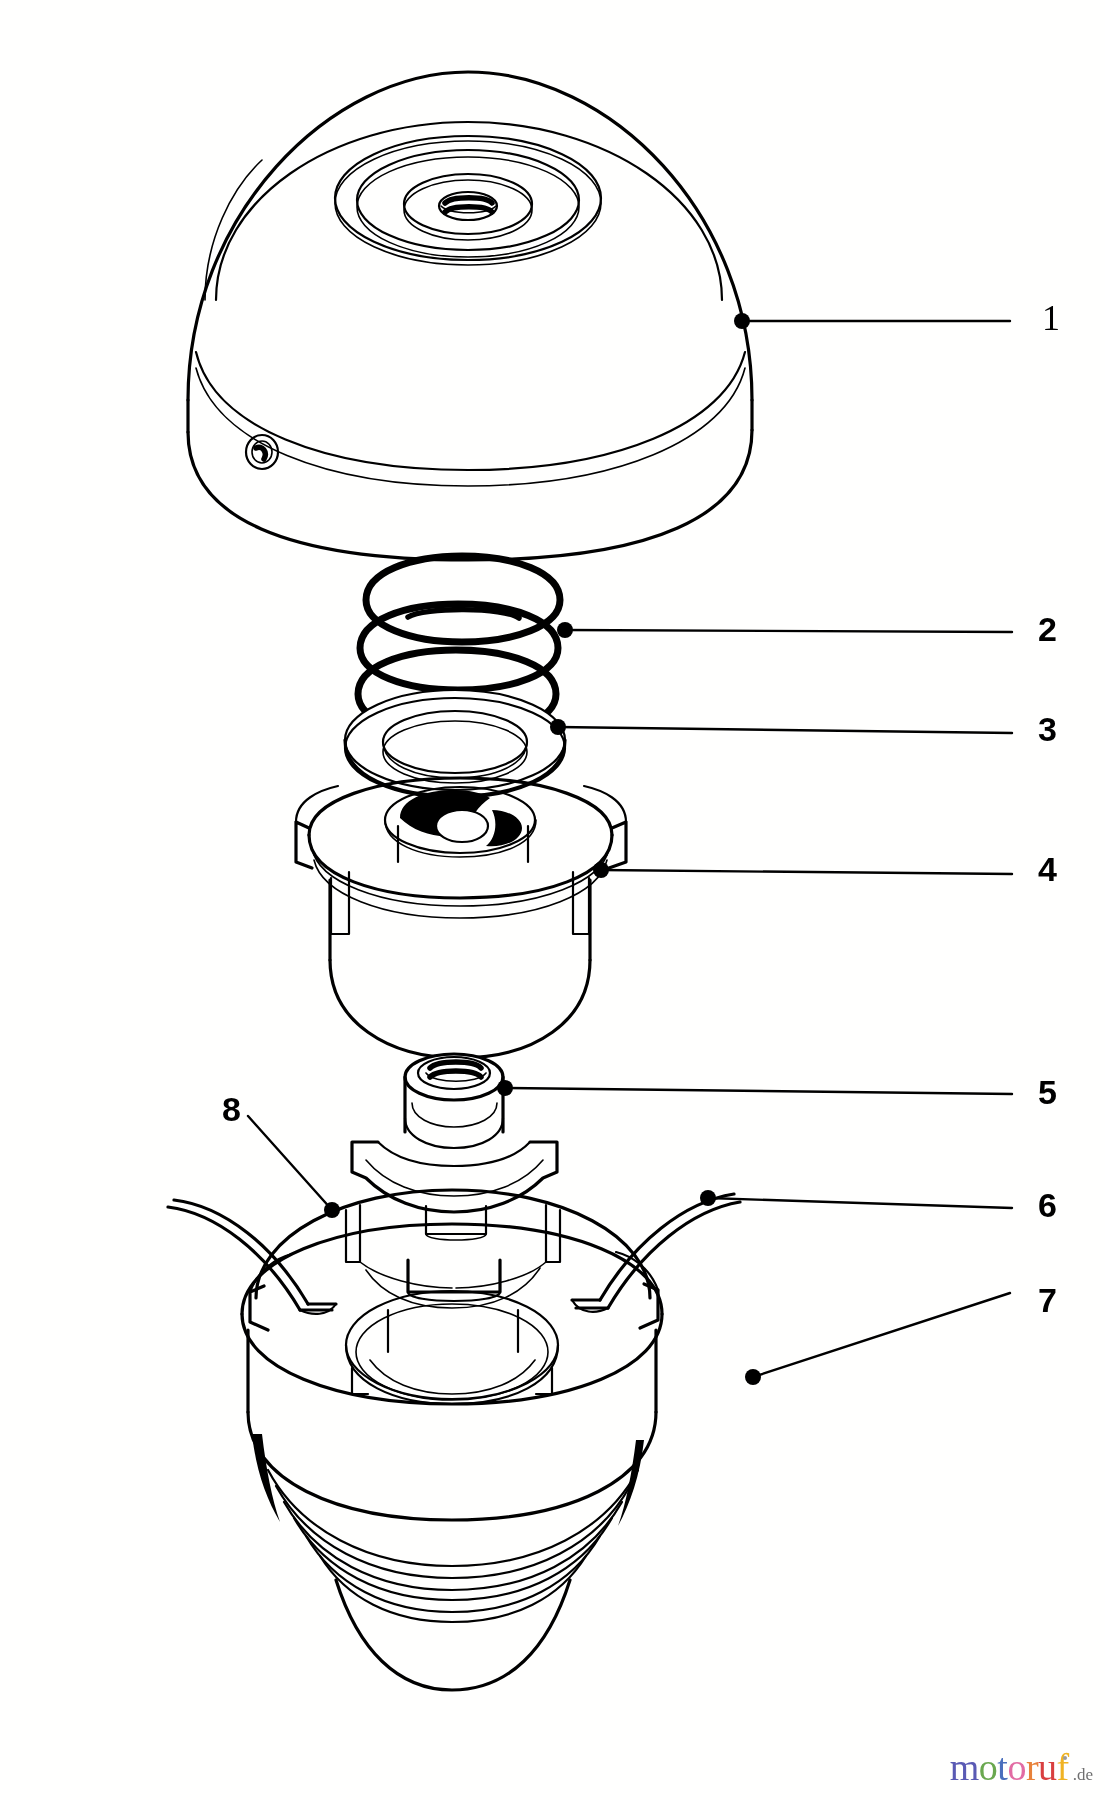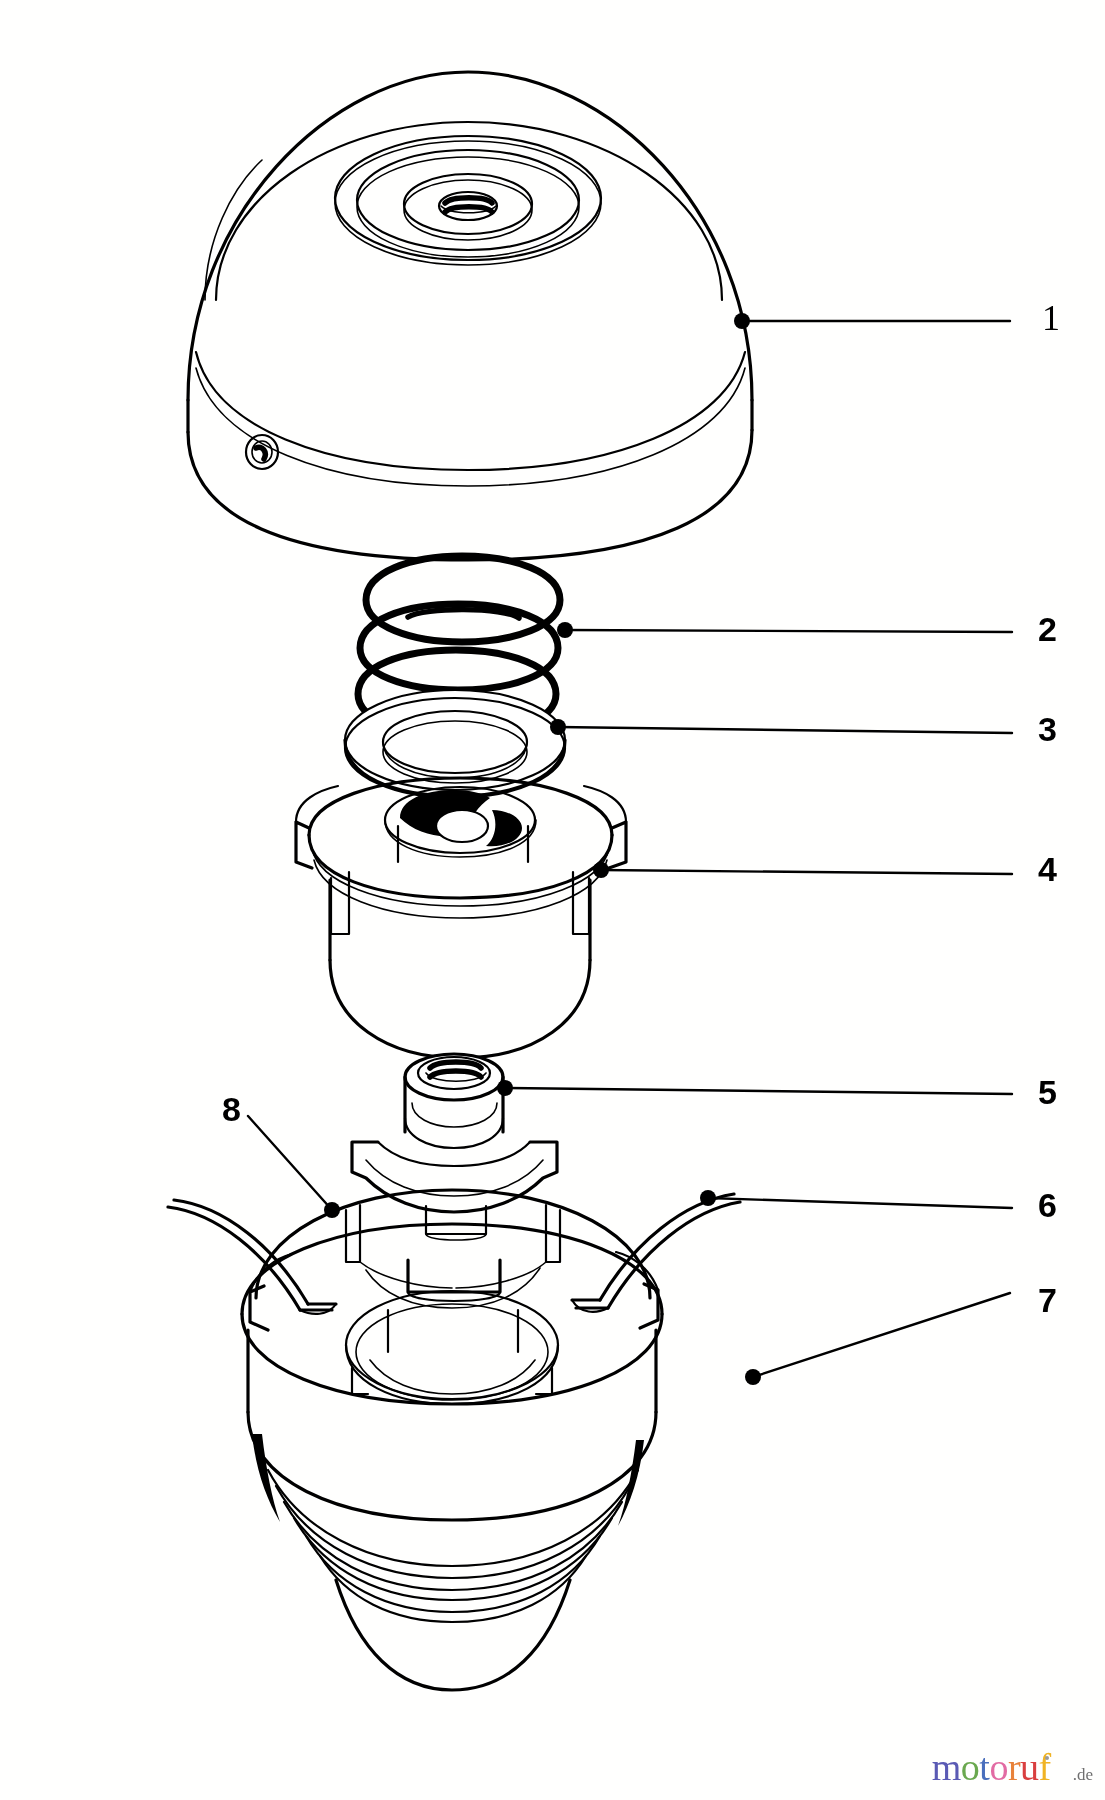--- a/index.html
+++ b/index.html
@@ -56,21 +56,20 @@
     line-height: 1;
     letter-spacing: -0.5px;
     white-space: nowrap;
     user-select: none;
   }
   #watermark .wm-ch { display: inline-block; }
   #watermark .wm-suffix {
     font-size: 17px;
     color: #6f6f6f;
     letter-spacing: 0px;
-    margin-left: 18px;
   }
   #watermark .wm-dot {
     display: inline-block;
     position: relative;
     top: -20px;
     left: -6px;
     width: 4px;
     height: 4px;
     border-radius: 50%;
     background: #9a9a9a;

